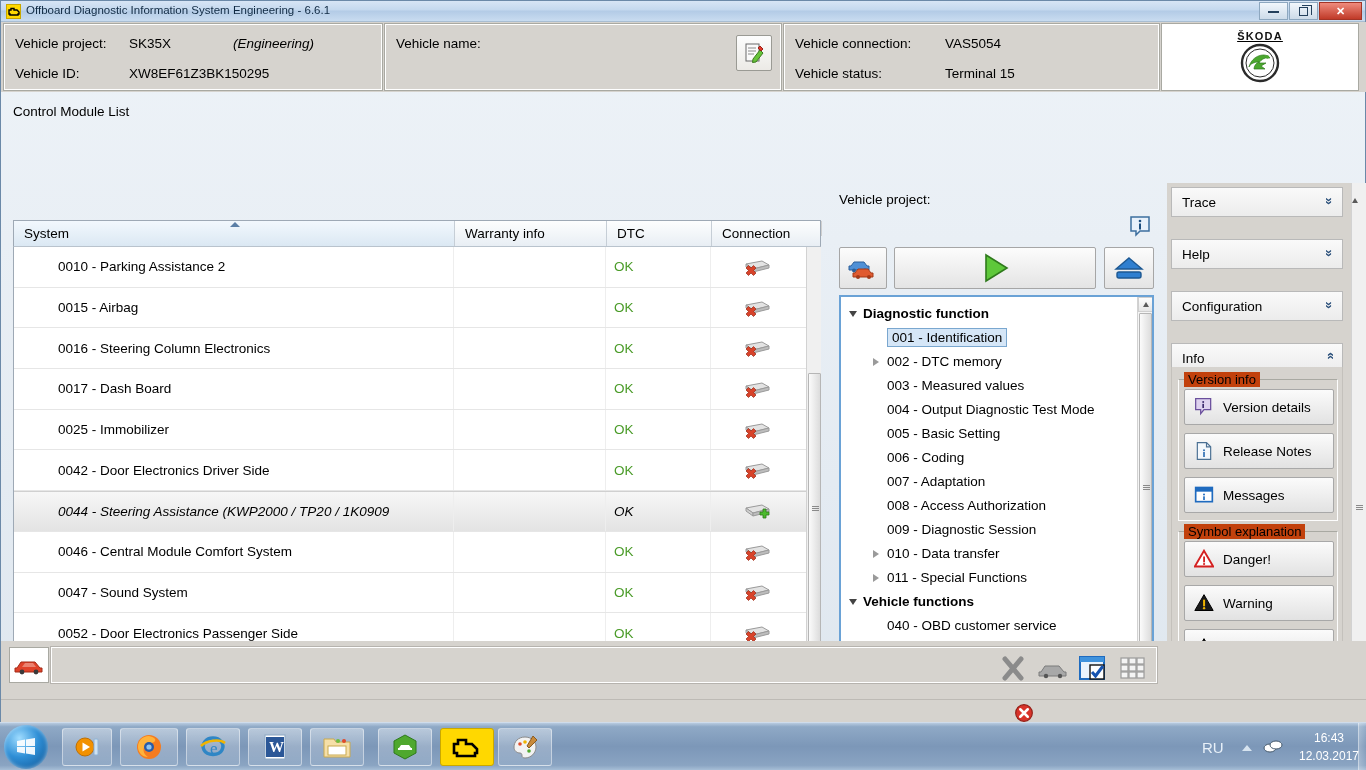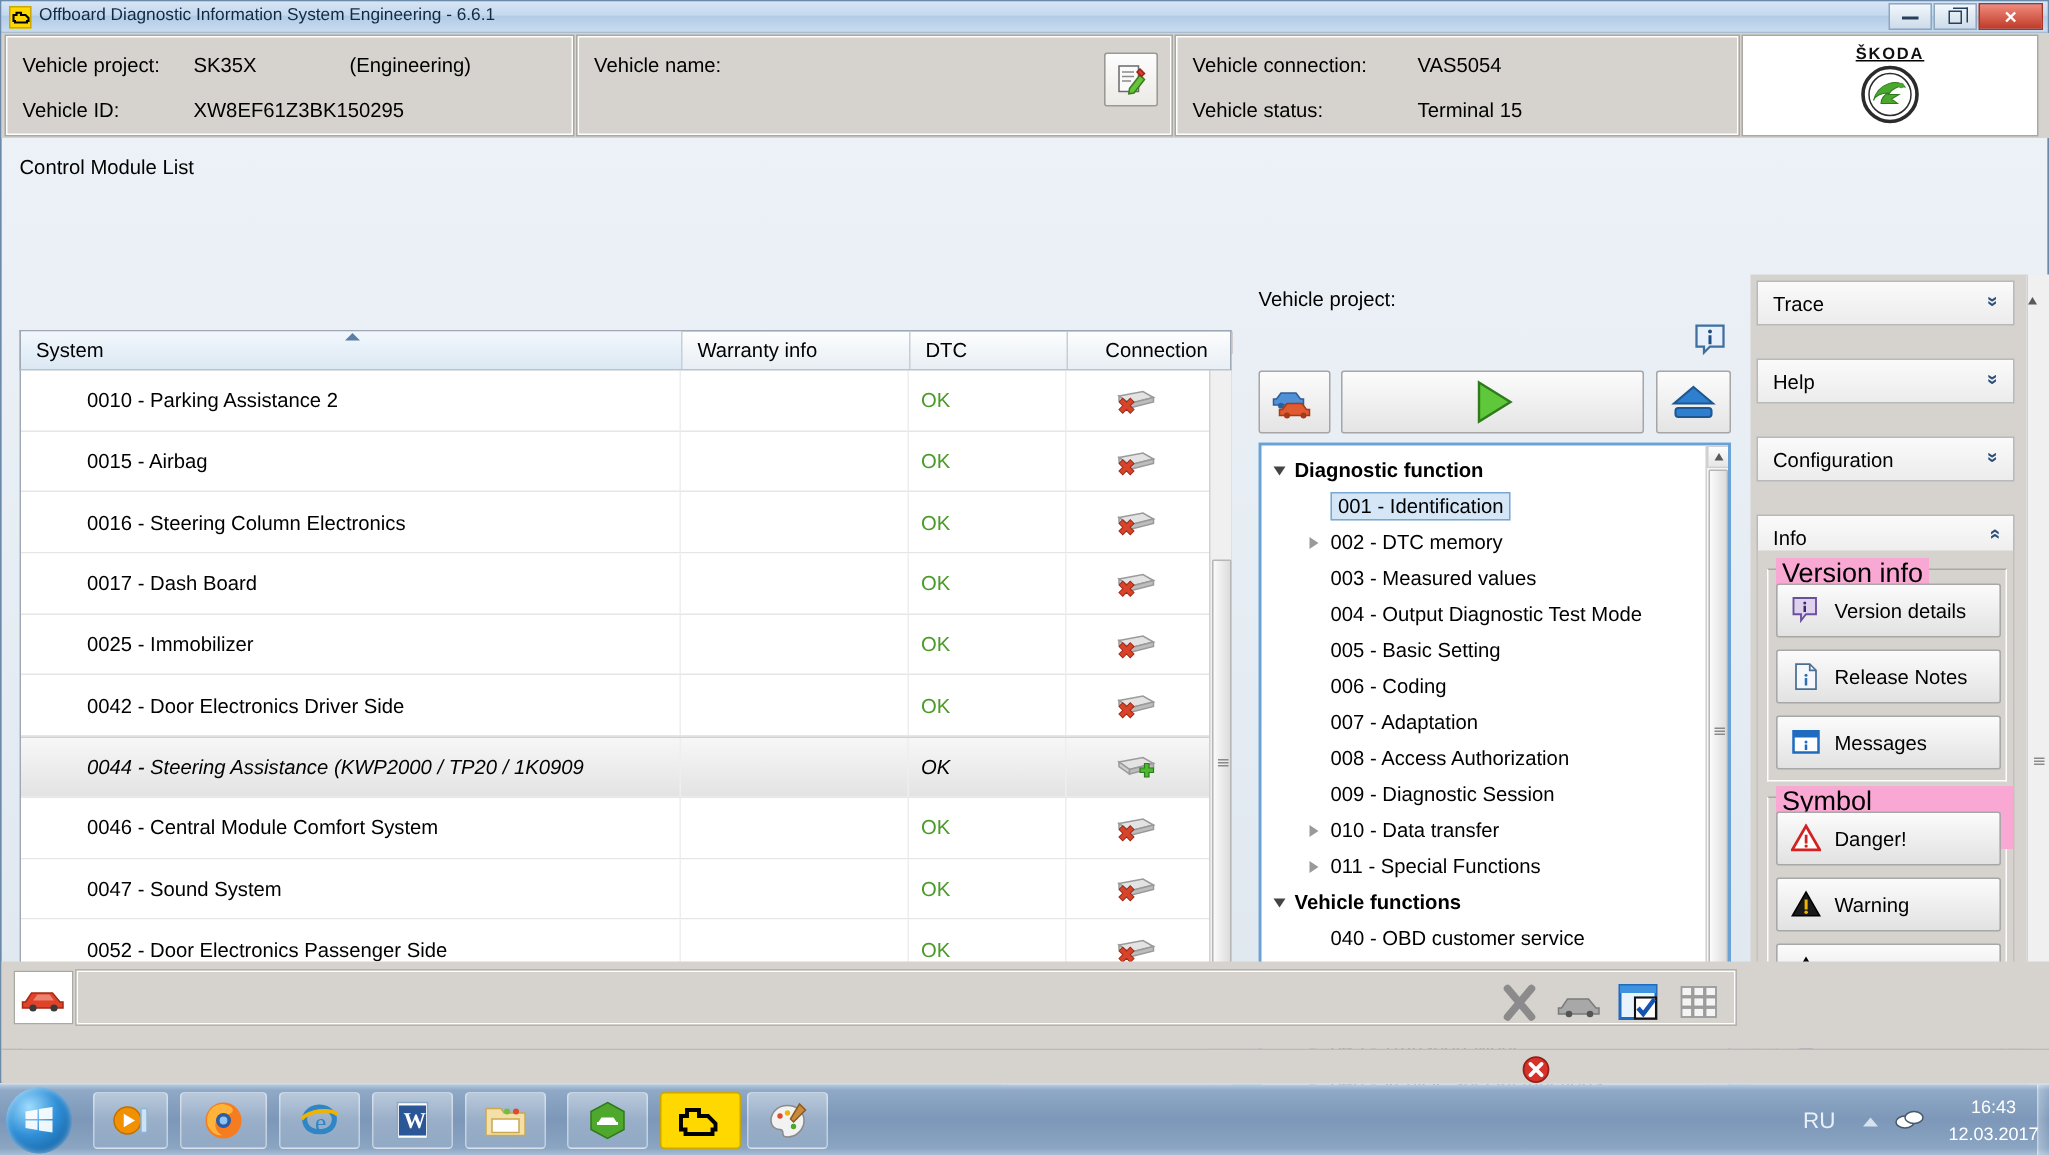--- a/index.html
+++ b/index.html
@@ -129,21 +129,21 @@
      background:linear-gradient(#fafafa,#ececec); border:1px solid #b9b9b9;
      display:flex; align-items:center; padding-left:10px; font-size:13.5px;}
   .acc-chev { position:absolute; right:10px; top:6px; color:#2a4f7a; font-size:13px;
      line-height:1; font-weight:bold; letter-spacing:-1px;}
   .chev-d:after{content:"\00BB"; display:block; transform:rotate(90deg);}
   .chev-u:after{content:"\00BB"; display:block; transform:rotate(-90deg);}
   #infoBody { position:absolute; left:4px; top:184px; width:172px; height:355px;
      background:#d6d3ce; border:1px solid #c4c1bc; border-top:none;}
   .grp-box { position:absolute; left:6px; width:160px; border:1px solid #fdfdfd;
      border-top:1px solid #a9a9a2;}
-  .grp-title { position:absolute; font-size:18px; background:#f9a8d4; padding:0 4px;}
+  .grp-title { position:absolute; font-size:13px; background:#c2410c; padding:0 4px;}
   .sbtn { position:absolute; left:12px; width:150px; height:36px;
      background:linear-gradient(#fbfbfb,#e2e2e2); border:1px solid #a8a8a8; border-radius:2px;
      display:flex; align-items:center; padding-left:8px; gap:8px; font-size:13.5px;}
   .sbtn .ic { width:22px; height:22px; display:flex;align-items:center;justify-content:center;}
 
   
   #sb-scroll { position:absolute; left:1350px; top:91px; width:15px; height:571px;
      background:#f0f0f0; border-left:1px solid #d2d2d2;}
 
   
@@ -201,21 +201,21 @@
         </div>
       <div class="wbtn close">✕</div>
     </div>
   </div>
 
   <div id="header">
 
     <div class="hbox" id="hb1">
       <div class="hrow" style="left:10px; top:11px;">Vehicle project:</div>
       <div class="hrow" style="left:124px; top:11px;">SK35X</div>
-      <div class="hrow" style="left:228px; top:11px;">(Engineering)</div>
+      <div class="hrow" style="left:228px; top:11px;font-style:italic;">(Engineering)</div>
       <div class="hrow" style="left:10px; top:41px;">Vehicle ID:</div>
       <div class="hrow" style="left:124px; top:41px;">XW8EF61Z3BK150295</div>
     </div>
 
     <div class="hbox" id="hb2">
       <div class="hrow" style="left:10px; top:11px;">Vehicle name:</div>
       <div class="hrow" style="left:130px; top:11px;"></div>
       <div class="edit-btn">
         <svg width="22" height="22" viewBox="0 0 22 22">
           <rect x="3" y="2" width="13" height="17" fill="#fafafa" stroke="#6a6a6a"></rect>
@@ -250,21 +250,21 @@
 
     <div id="cml-title">Control Module List</div>
 
     <div id="cml-head">
       <div class="th sorted" style="width:441px;">
         <span>System</span>
         <span class="sortarrow"></span>
       </div>
       <div class="th" style="width:152px;">Warranty info</div>
       <div class="th" style="width:105px;">DTC</div>
-      <div class="th" style="width:108px; border-right:none;text-align:center;">Connection</div>
+      <div class="th" style="width:108px; border-right:none;">Connection</div>
     </div>
 
     <div id="cml"></div>
     <div id="cml-rows">
         <div class="row">
           <div class="cell c-sys">0010 - Parking Assistance 2</div>
           <div class="cell c-war"></div>
           <div class="cell c-dtc">OK</div>
           <div class="cell c-con">
             <svg width="30" height="22" viewBox="0 0 30 22">

